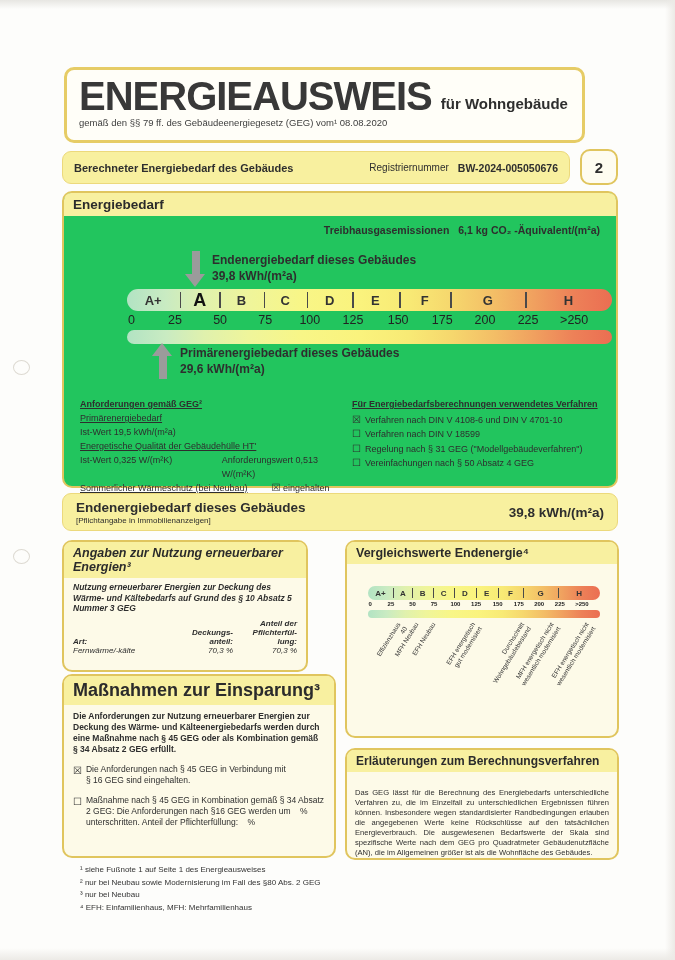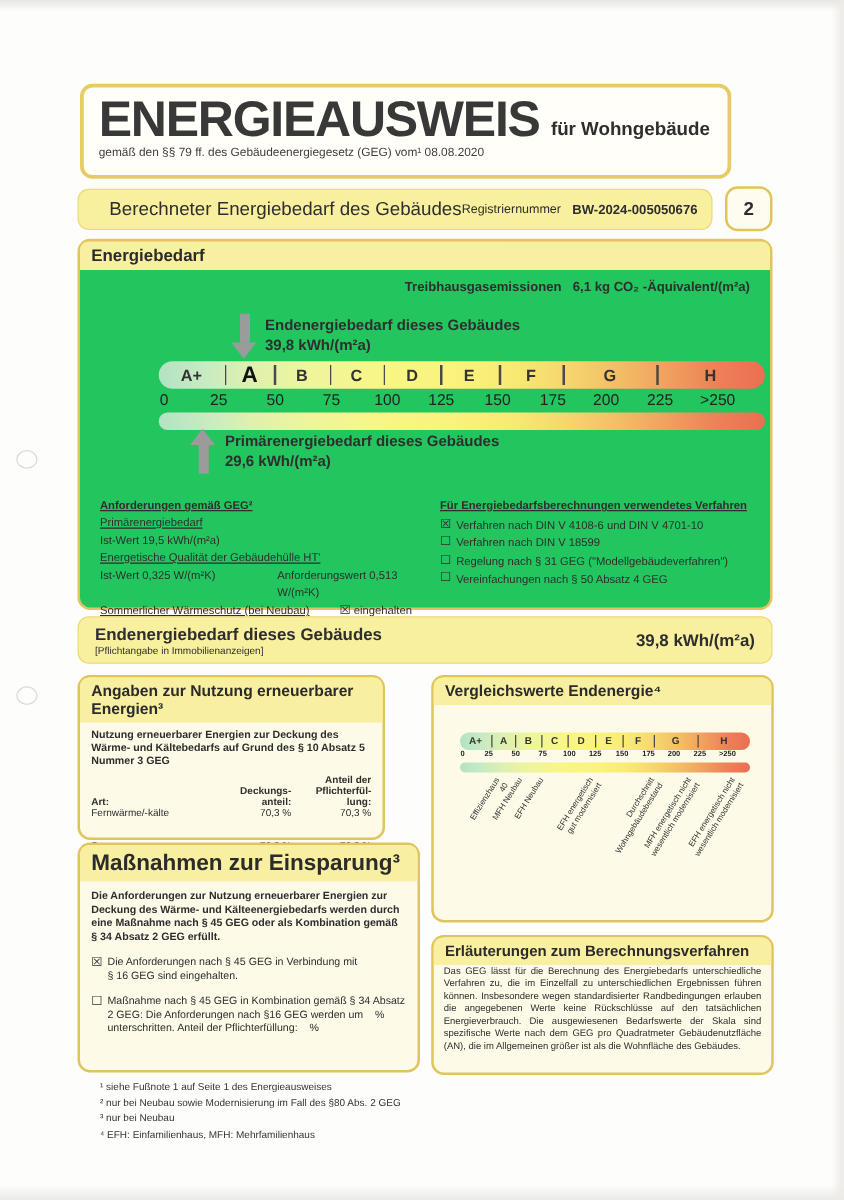--- a/index.html
+++ b/index.html
@@ -29,21 +29,21 @@
     padding:6px 12px 0 12px;}
   .title-row{display:flex;align-items:flex-end;}
   .main-title{font-size:40px;font-weight:bold;letter-spacing:-1px;line-height:1;color:#383838;}
   .title-sub{font-size:15px;font-weight:bold;margin-left:9px;padding-bottom:4px;white-space:nowrap;}
   .law-line{font-size:9.5px;color:#3d3d3d;margin-top:1px;}
 
   
   .reg-bar{position:absolute;left:62px;top:151px;width:508px;height:33px;background:#f8f09f;
     border:1px solid #ecd97c;border-radius:9px;box-sizing:border-box;
     display:flex;align-items:center;padding:0 11px;}
-  .reg-title{font-weight:normal;font-size:15px;flex:1;text-align:right;}
+  .reg-title{font-weight:bold;font-size:11px;flex:1;}
   .reg-label{font-weight:normal;font-size:10px;margin-right:9px;}
   .reg-value{font-weight:bold;font-size:10.5px;}
   .page-badge{position:absolute;left:580px;top:149px;width:38px;height:36px;
     border:2.5px solid #e0c55e;border-radius:10px;background:#fefcf0;box-sizing:border-box;
     display:flex;align-items:center;justify-content:center;font-weight:bold;font-size:15px;}
 
   
   .energie-box{left:62px;top:191px;width:556px;height:297px;background:#22c55e;}
   .energie-box .bhead{font-size:13.5px;}
   .ghg-line{position:absolute;right:16px;top:31px;font-size:10.5px;font-weight:bold;}
@@ -88,21 +88,21 @@
   
   .end-pill{position:absolute;left:62px;top:493px;width:556px;height:38px;background:#f8f09f;
     border:1px solid #ecd97c;border-radius:9px;box-sizing:border-box;
     display:flex;align-items:center;padding:0 13px;}
   .end-pill .tcol{flex:1;}
   .end-pill .t{font-weight:bold;font-size:13.5px;}
   .end-pill .n{font-size:8px;margin-top:1px;}
   .end-pill .v{font-weight:bold;font-size:13.5px;}
 
   
-  .angaben-box{left:62px;top:540px;width:246px;height:132px;}
+  .angaben-box{left:62px;top:540px;width:246px;height:132px;font-style:italic;}
   .angaben-box .bhead{font-size:12.5px;}
   .angaben-box .body{padding:4px 9px;font-size:8.5px;}
   .angaben-box .intro{font-weight:bold;line-height:1.25;}
   .atable{display:grid;grid-template-columns:1fr 52px 58px;column-gap:6px;margin-top:5px;font-size:8px;}
   .atable .h{font-weight:bold;white-space:pre-line;align-self:end;line-height:1.15;}
   .atable .r{text-align:right;}
   .atable .sum{font-weight:bold;margin-top:17px;}
 
   
   .mass-box{left:62px;top:674px;width:274px;height:184px;}
@@ -121,21 +121,21 @@
   .mscale .mtickrow{position:relative;height:10px;}
   .mscale .mtk{position:absolute;top:1px;transform:translateX(-50%);font-size:6px;font-weight:bold;color:#222;}
   .mscale .mbot{height:8px;border-radius:4px;}
   .vlabels{position:relative;height:118px;}
   .vlabel{position:absolute;top:3px;font-size:6.5px;line-height:1.2;text-align:right;
     transform:rotate(-58deg);transform-origin:100% 0;white-space:pre-line;color:#333;}
 
   
   .erl-box{left:345px;top:748px;width:274px;height:112px;}
   .erl-box .bhead{font-size:12px;}
-  .erl-box .body{padding:0 8px;font-size:7.6px;line-height:1.32;text-align:justify;}
+  .erl-box .body{padding:16px 8px;font-size:7.6px;line-height:1.32;text-align:justify;}
 
   
   .footnotes{position:absolute;left:80px;top:864px;font-size:8px;line-height:12.5px;color:#333;}
 </style>
 </head>
 <body>
 
 <div>
   <div class="edge-top"></div>
   <div class="edge-right"></div>

